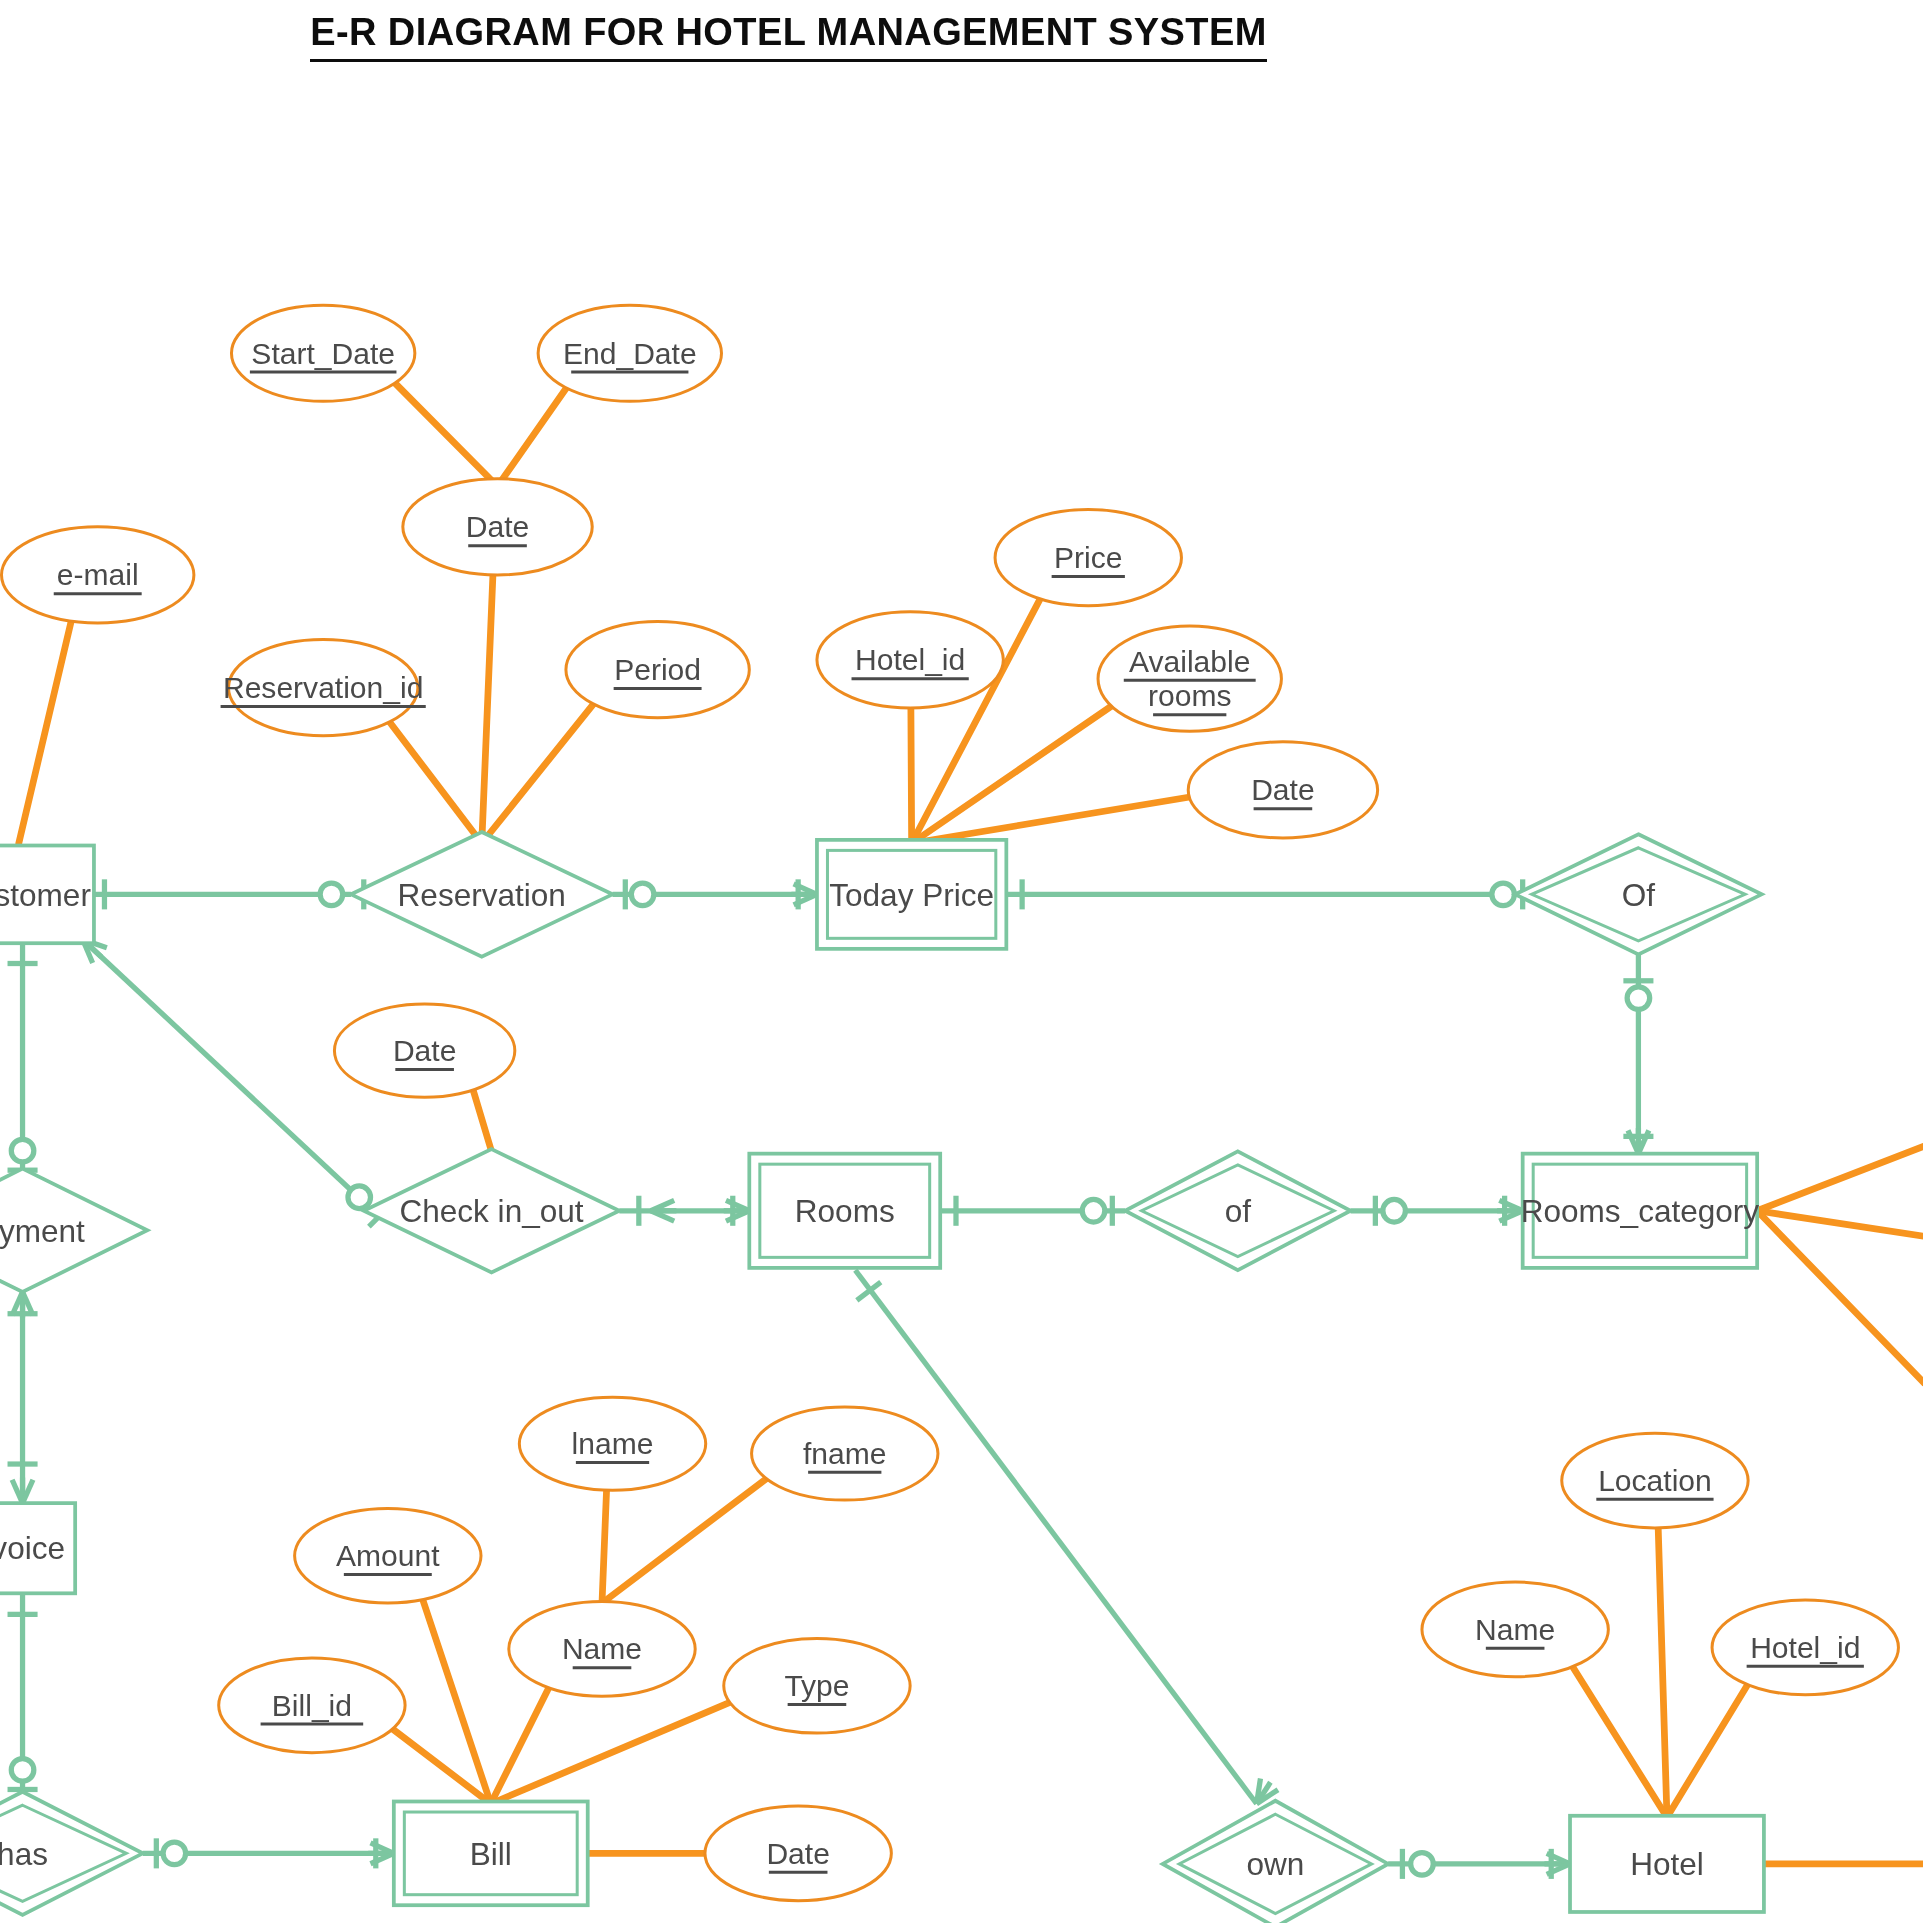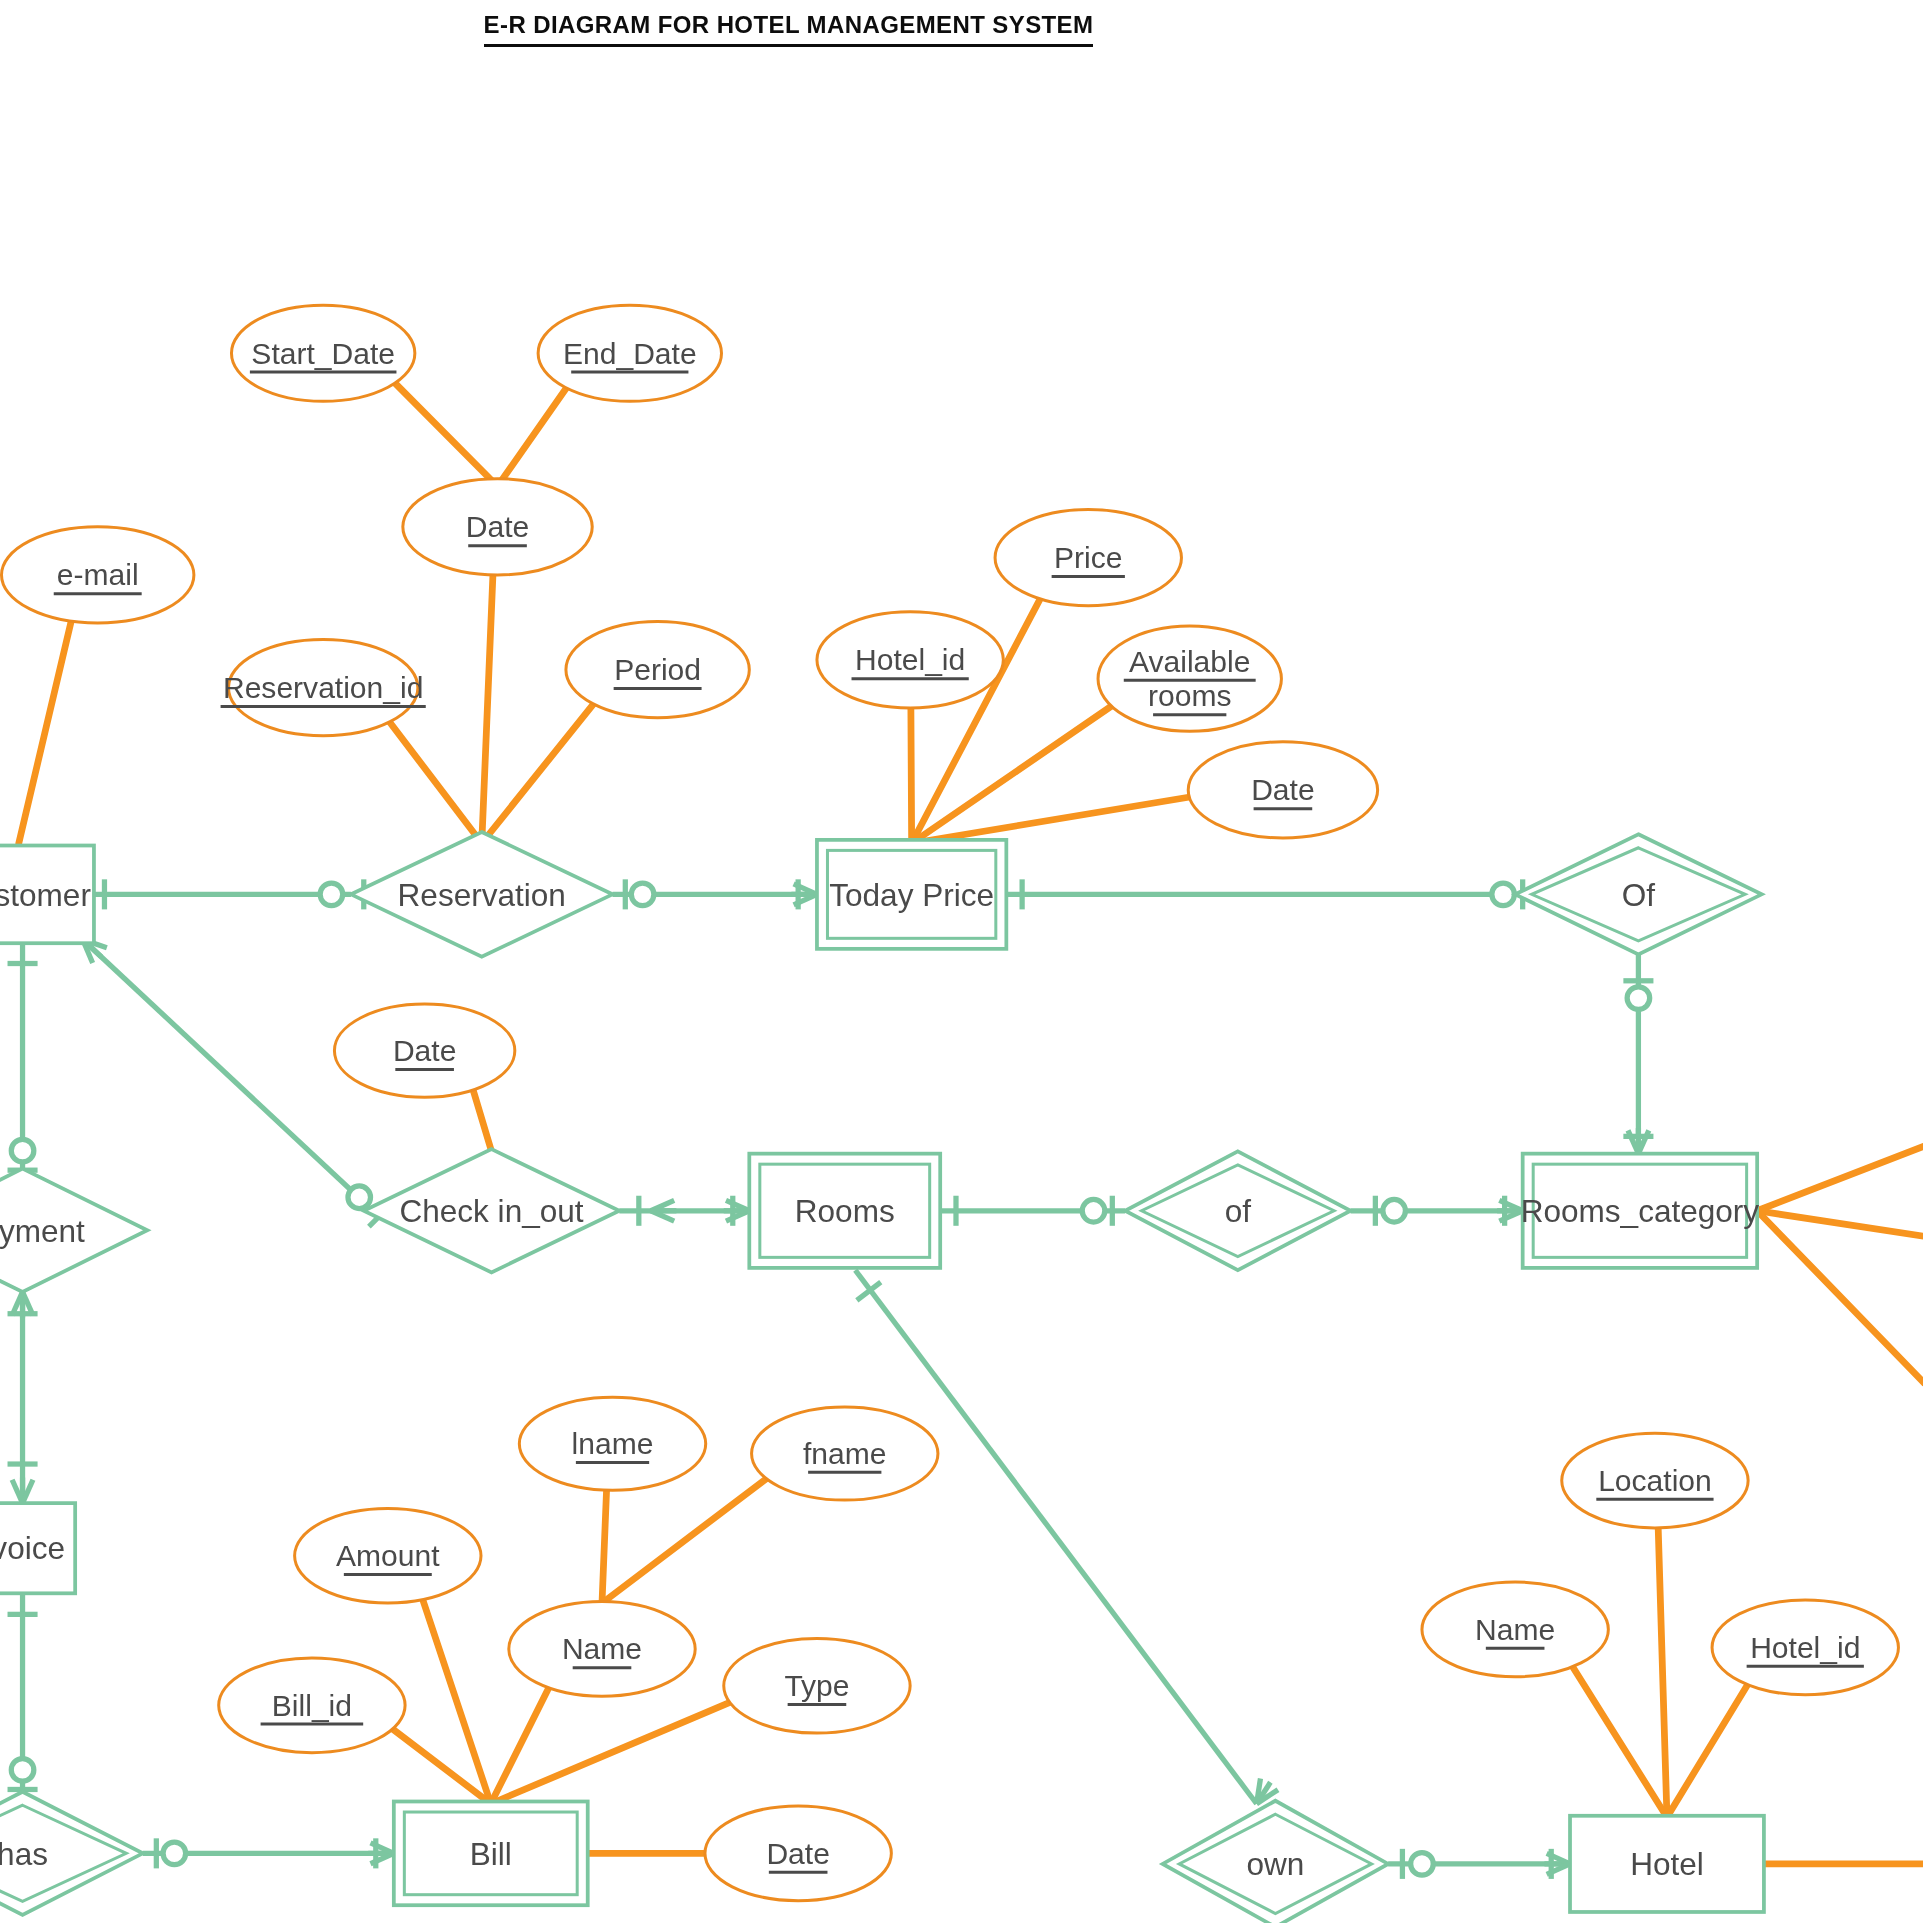--- a/index.html
+++ b/index.html
@@ -16,21 +16,21 @@
     height: 1924px;
     background: #ffffff;
     overflow: hidden;
   }
   #title {
     position: absolute;
     top: 10.5px;
     left: 0;
     width: 1577px;
     text-align: center;
-    font-size: 24px;
+    font-size: 38px;
     font-weight: bold;
     color: #0d0d0d;
     letter-spacing: 0.4px;
   }
   #title span {
     border-bottom: 3.8px solid #0d0d0d;
     padding-bottom: 6px;
   }
   svg.layer {
     position: absolute;

